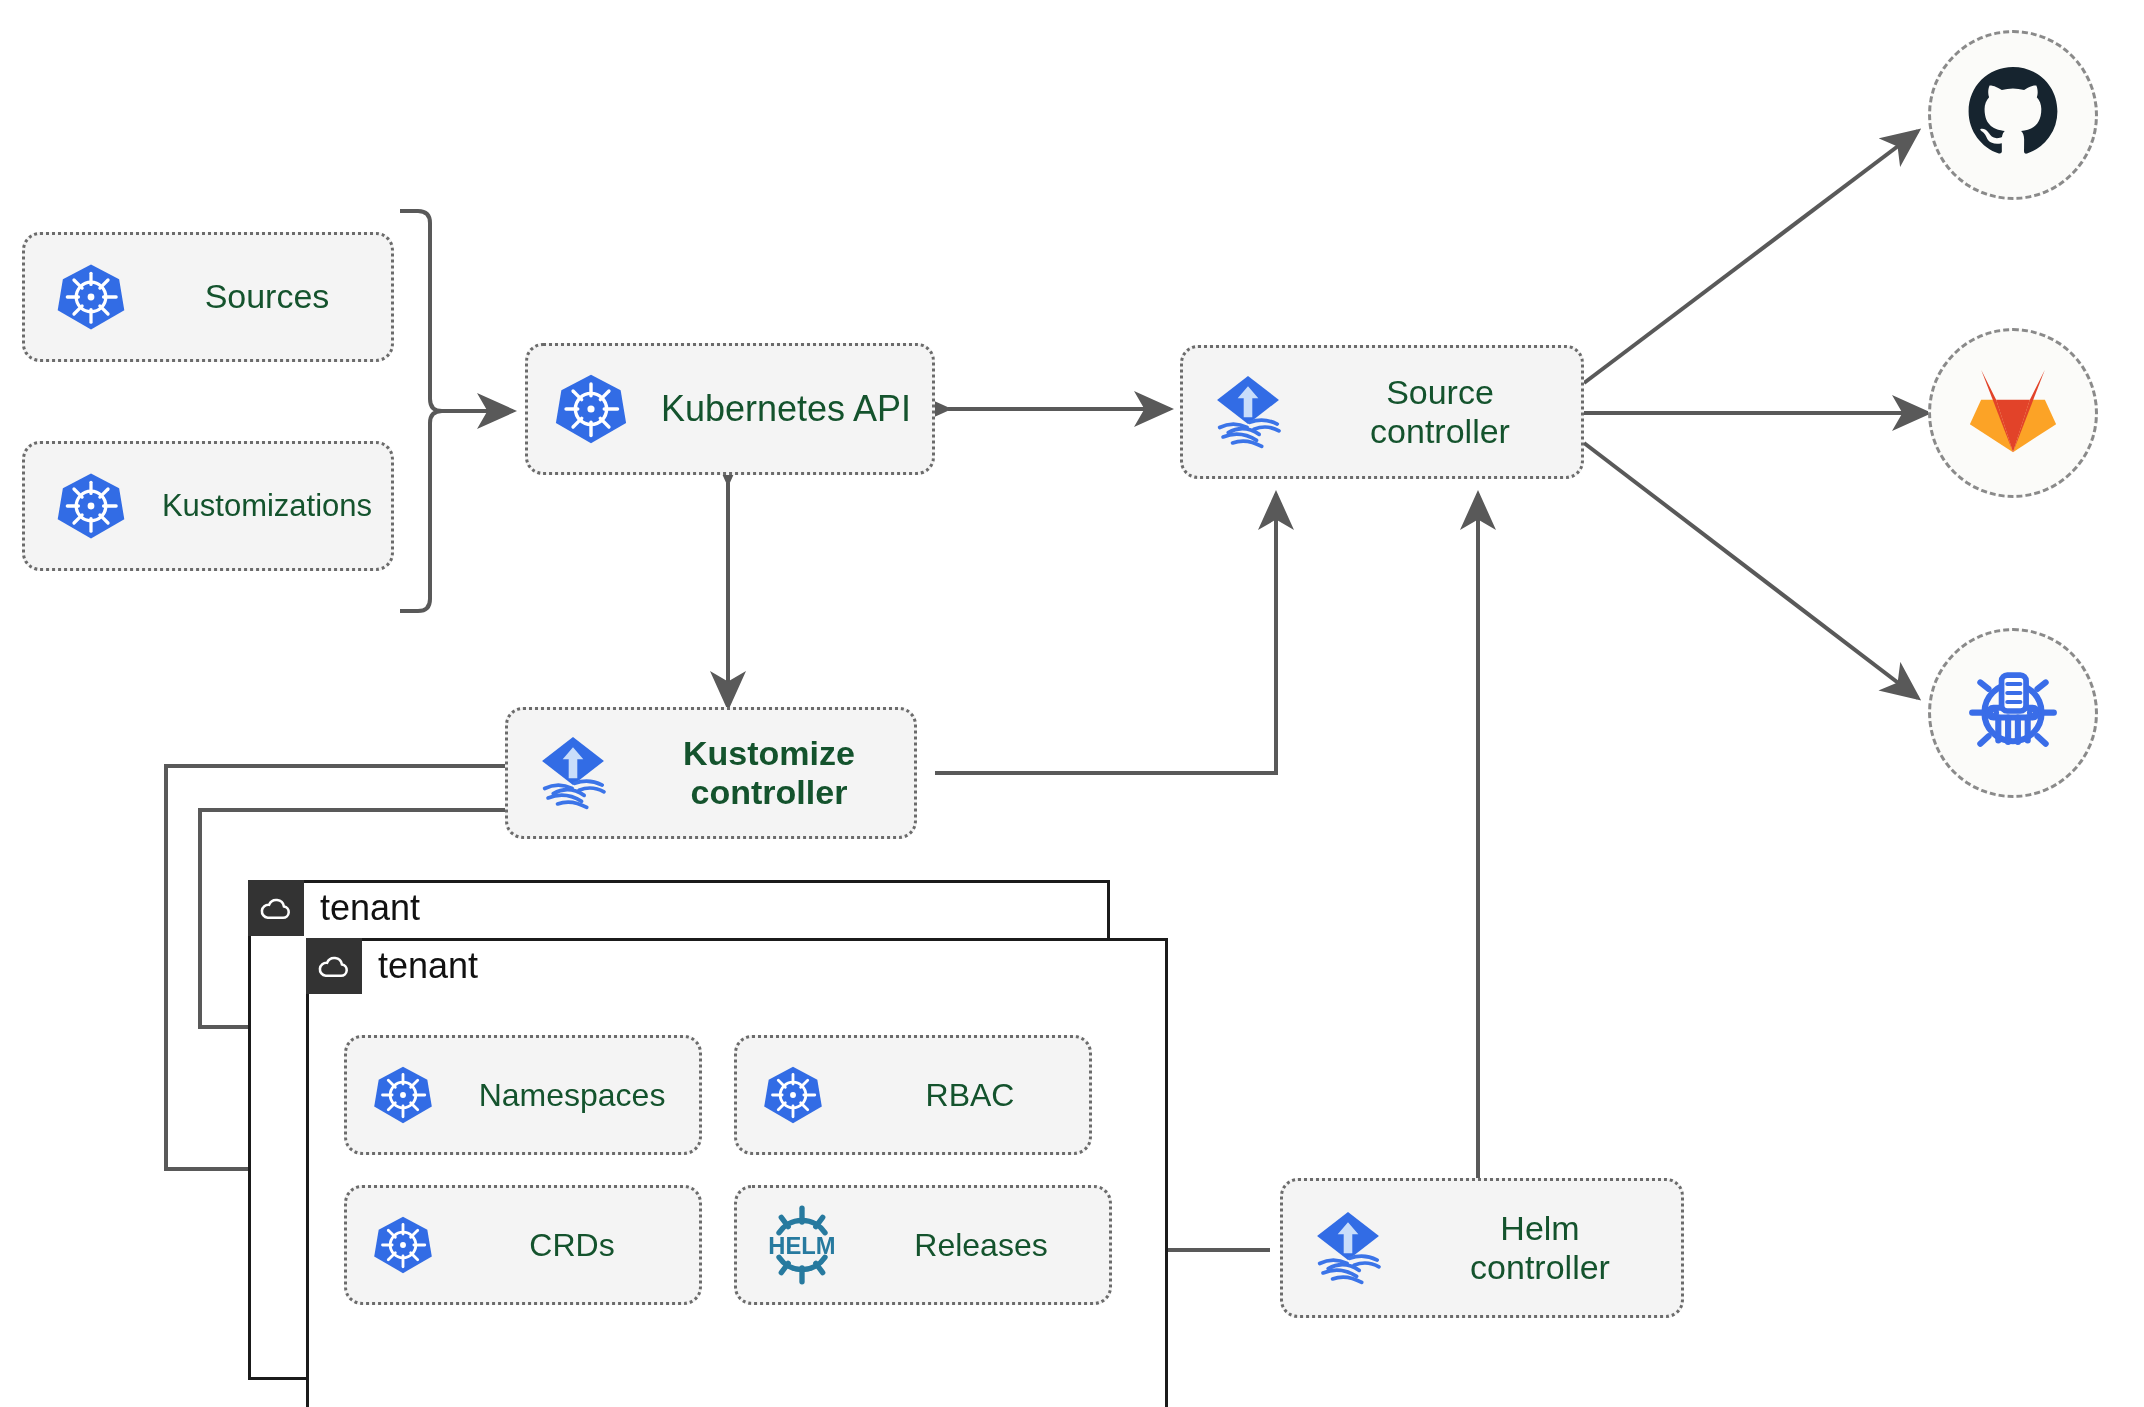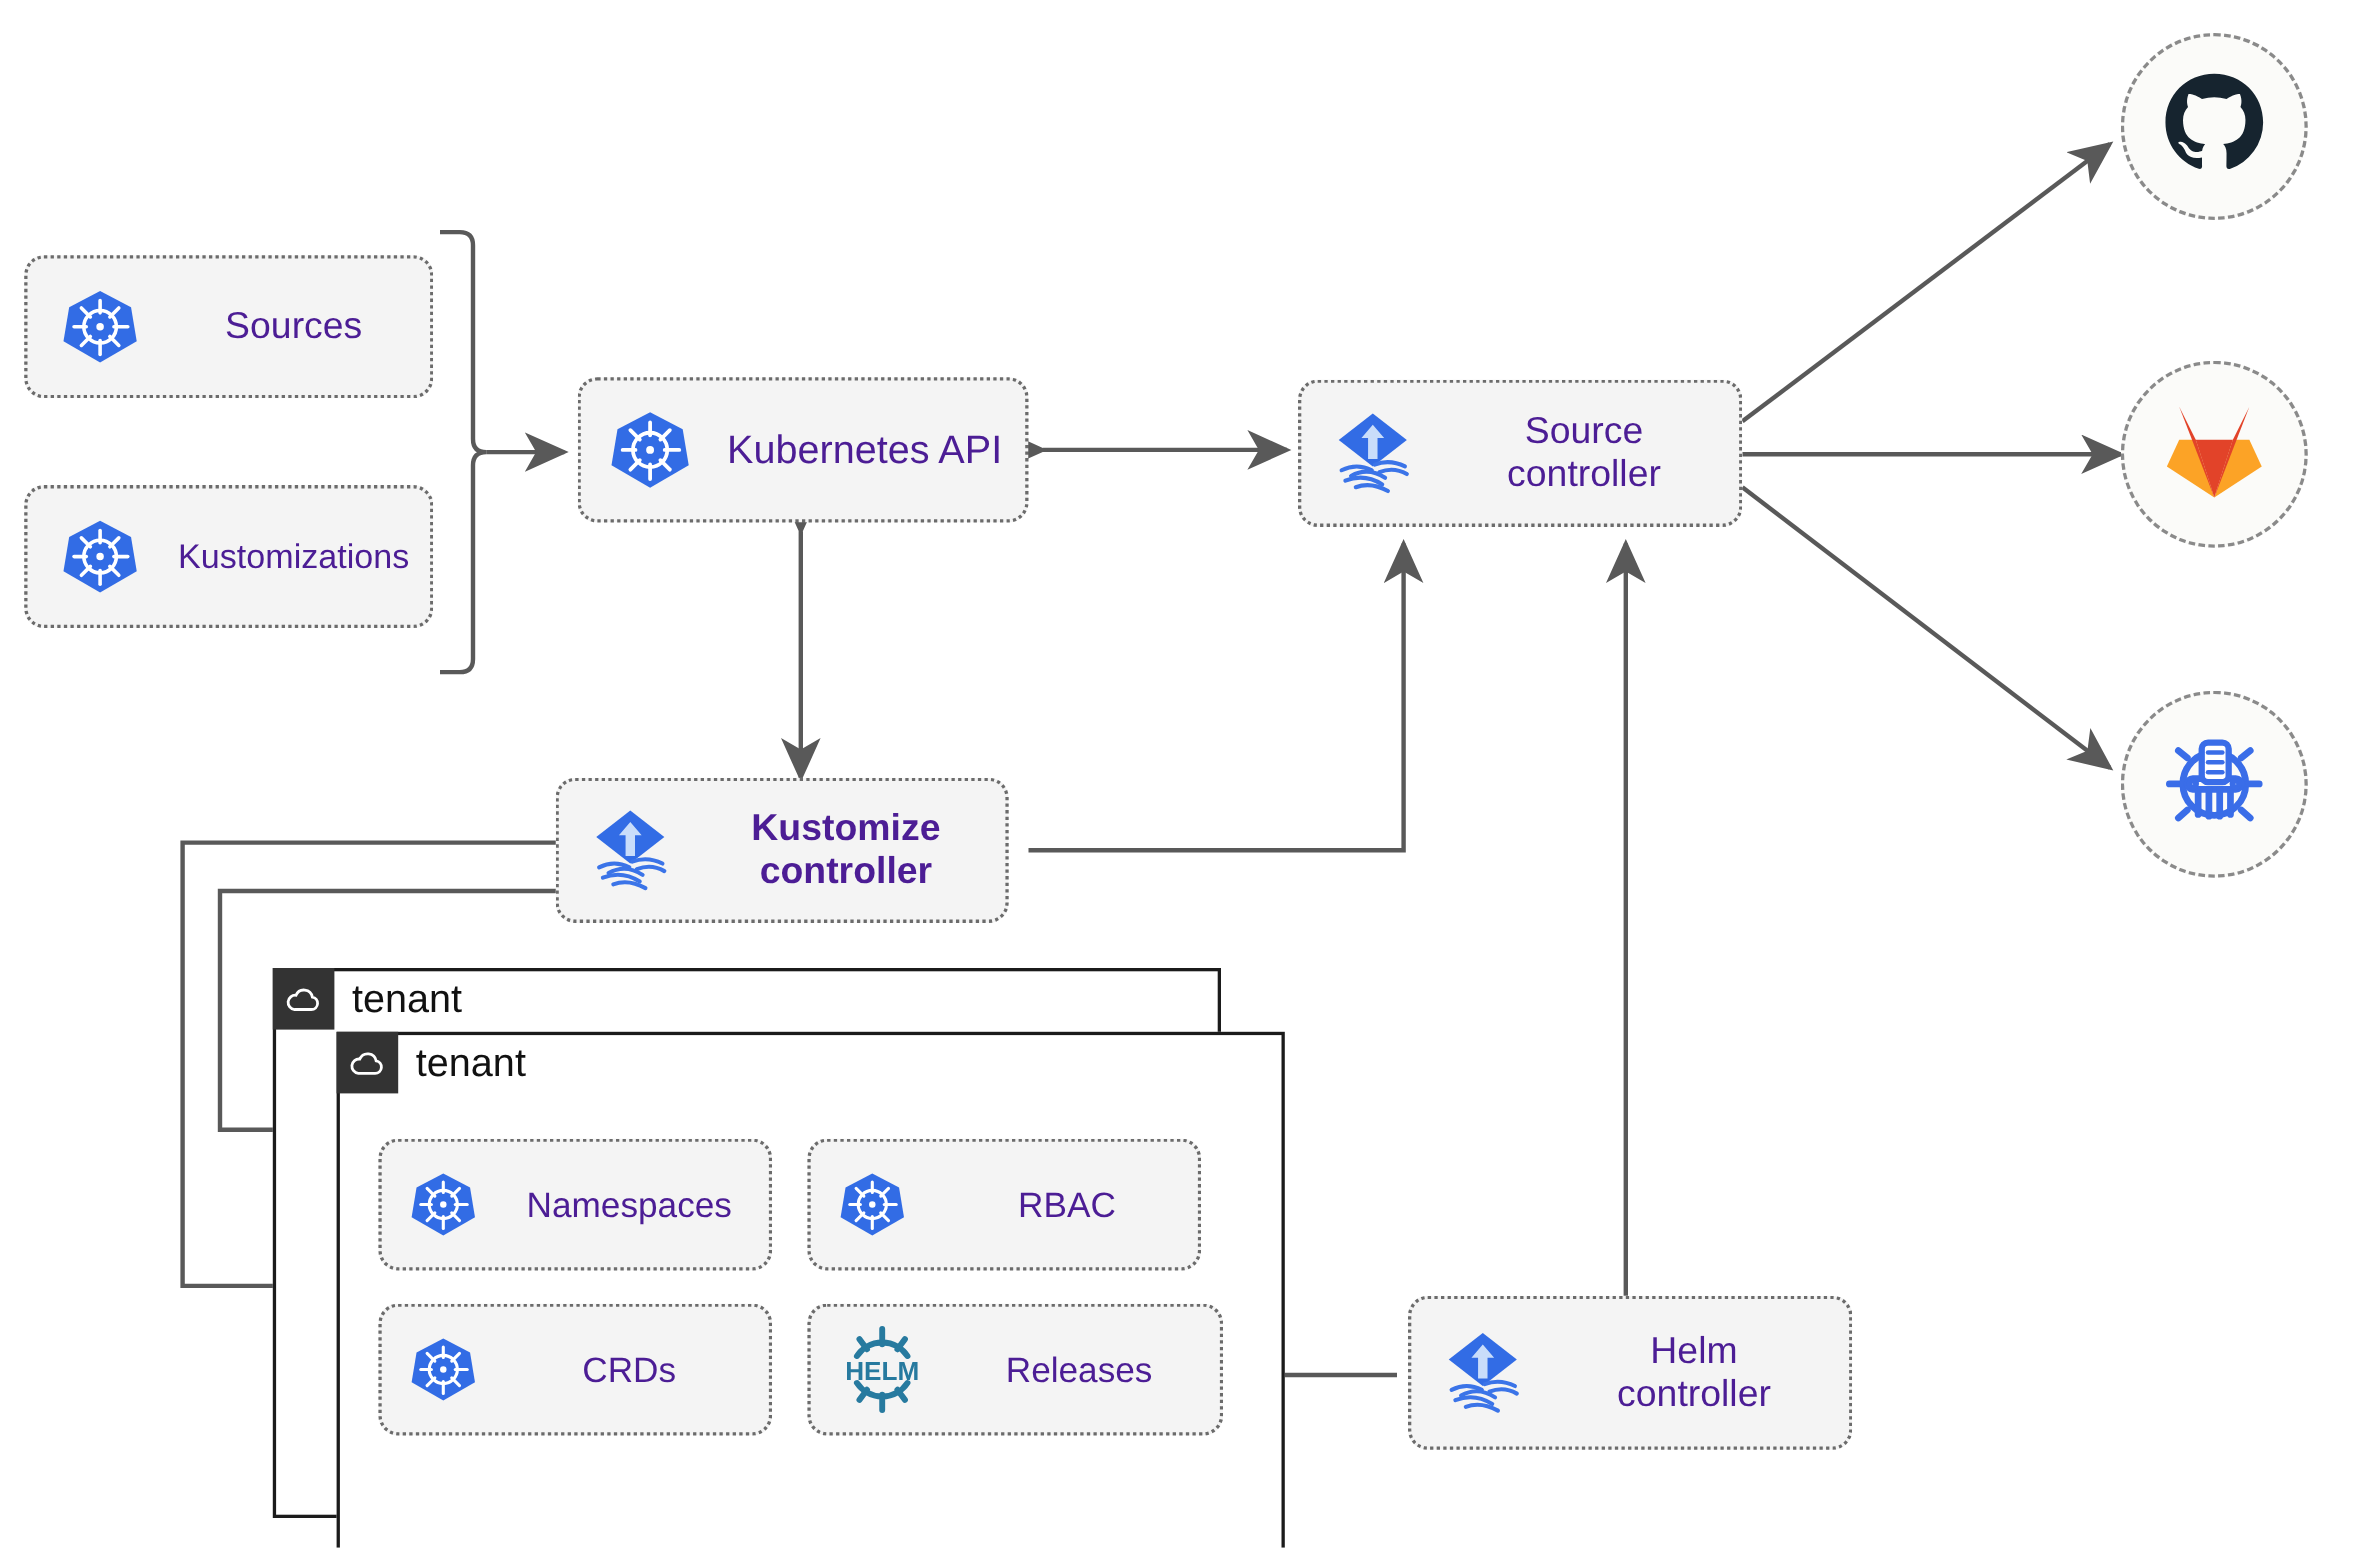--- a/index.html
+++ b/index.html
@@ -39,21 +39,21 @@
   }
   .node .ico {
     flex: 0 0 auto;
     display: flex;
     align-items: center;
     justify-content: center;
   }
   .node .lbl {
     flex: 1 1 auto;
     text-align: center;
-    color: #4c1d95;
+    color: #14532d;
     font-size: 34px;
     line-height: 1.15;
     white-space: pre-line;
     padding-right: 14px;
   }
 
   
   .tenant {
     position: absolute;
     box-sizing: border-box;

